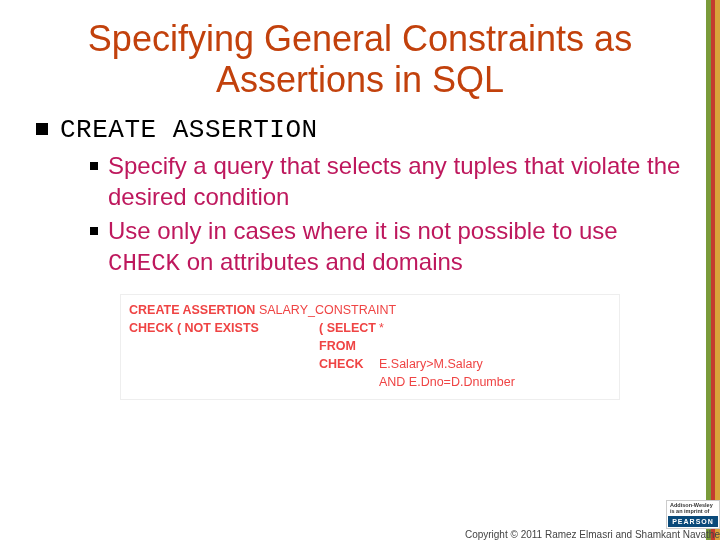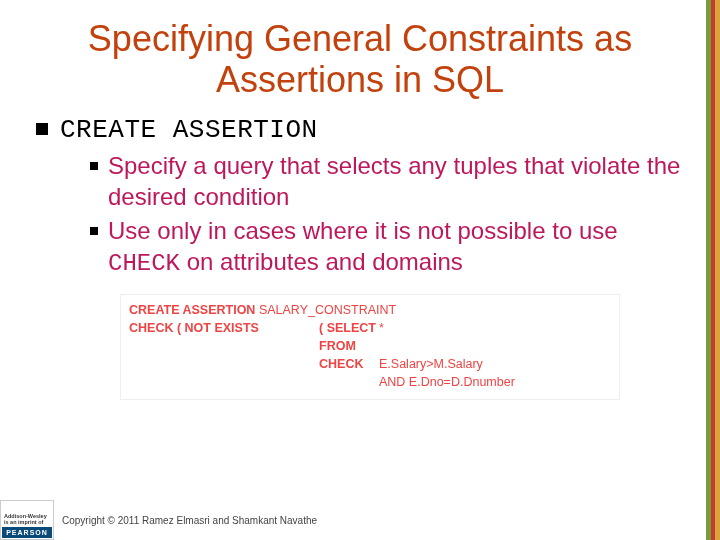--- a/index.html
+++ b/index.html
@@ -92,21 +92,22 @@
   .sql-mid { font-weight: bold; width: 60px; flex-shrink: 0; }
   .sql-val { flex: 1; }
 
   .footer {
     position: absolute;
     left: 0;
     bottom: 0;
     width: 100%;
     height: 40px;
     display: flex;
-    align-items: center;
+    align-items: flex-end;
+    flex-direction: column;
   }
   .logo {
     width: 54px;
     height: 40px;
     background: #fff;
     display: flex;
     flex-direction: column;
     justify-content: flex-end;
     border: 1px solid #ccc;
     padding: 1px;

